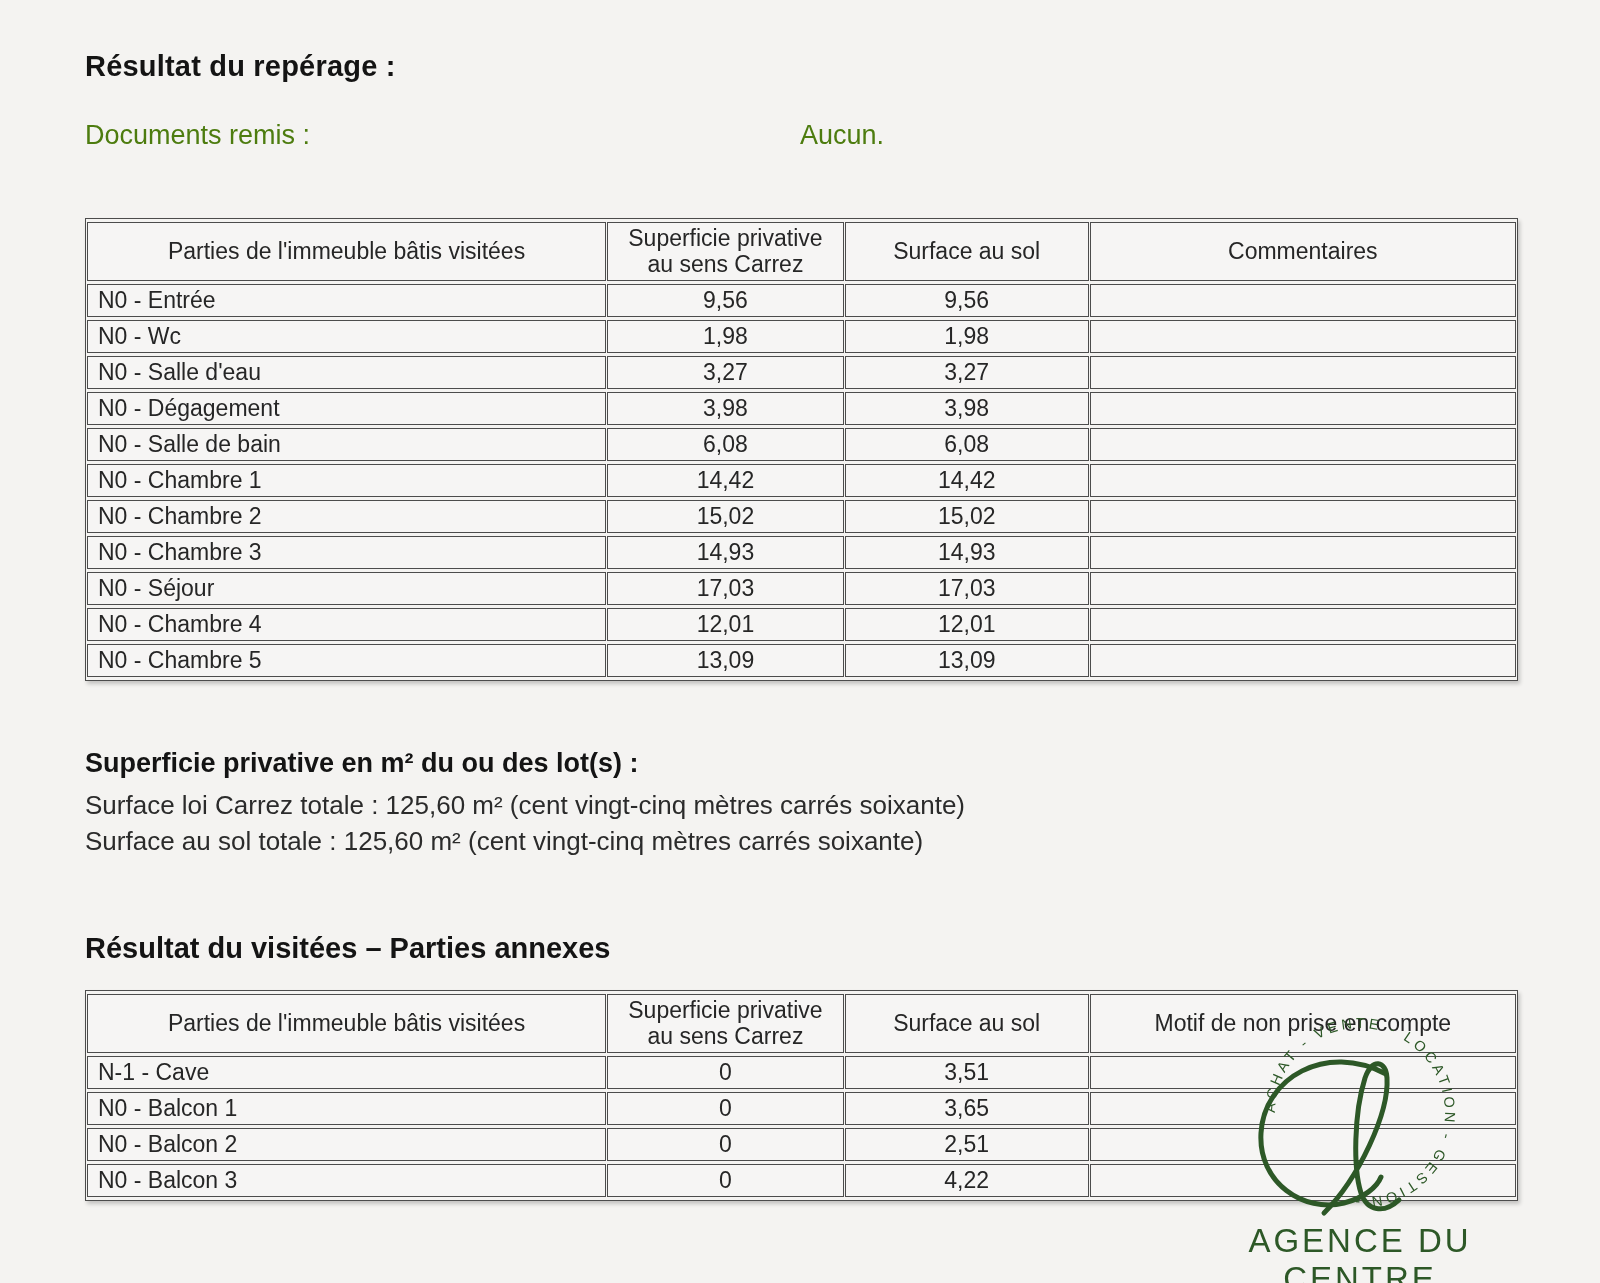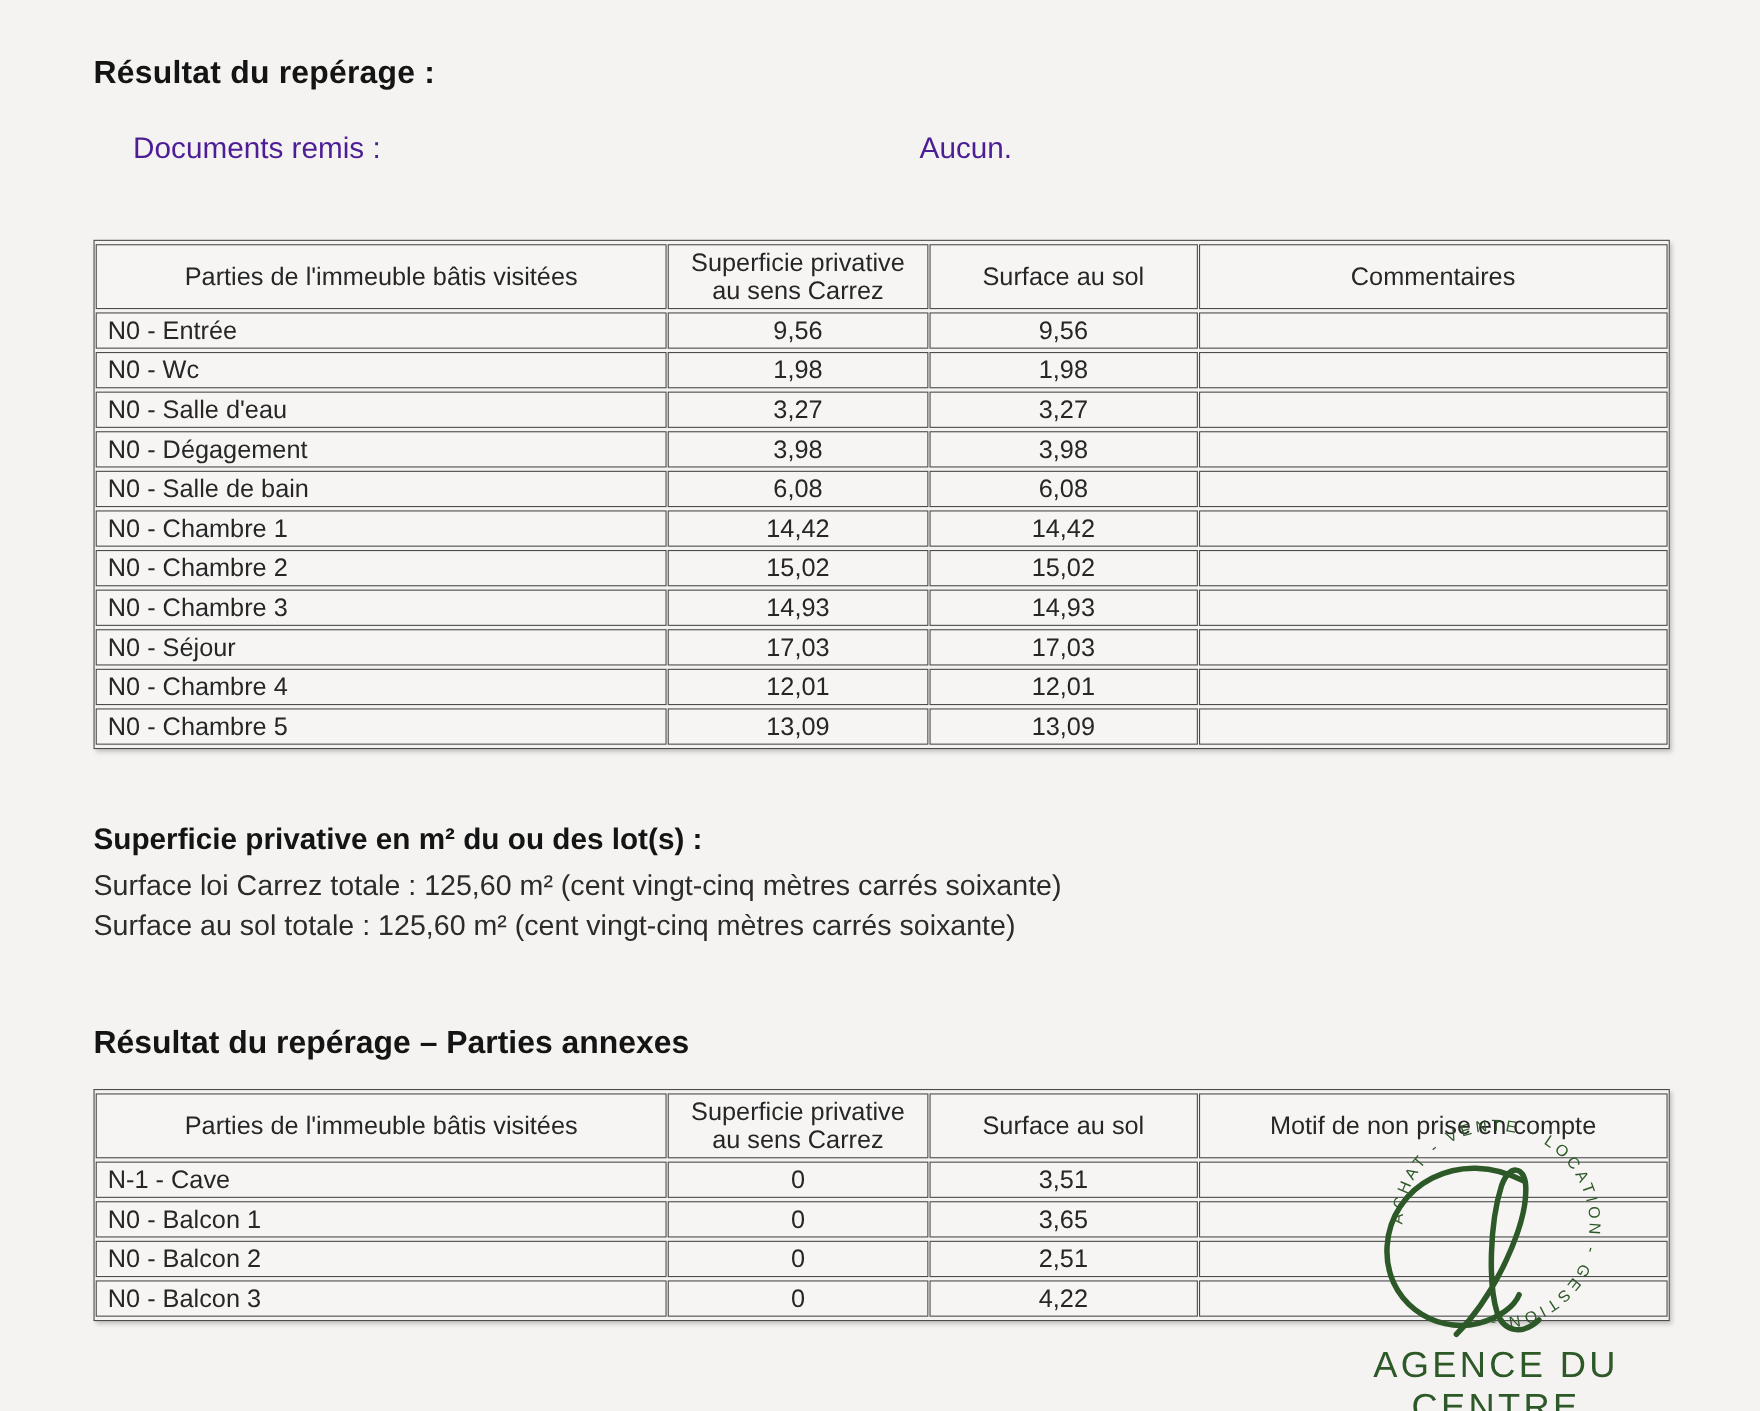--- a/index.html
+++ b/index.html
@@ -10,21 +10,21 @@
     color: #232323;
     overflow: hidden;
   }
   .page { position: relative; width: 1600px; height: 1283px; }
 
   .title {
     position: absolute; left: 85px; top: 50px;
     font-size: 29px; font-weight: 700; color: #141414;
     letter-spacing: 0.2px;
   }
-  .docs-line { position: absolute; left: 85px; top: 120px; width: 1200px; font-size: 27px; color: #4c1d95; margin-left: 36px; }
+  .docs-line { position: absolute; left: 85px; top: 120px; width: 1200px; font-size: 27px; color: #4d7c0f; }
   .docs-value { position: absolute; left: 715px; top: 0; }
 
   table.report {
     position: absolute; left: 85px; width: 1433px;
     border-collapse: separate; border-spacing: 1px 3px;
     background: transparent;
     border: 1px solid #4c4c4c;
     box-shadow: 2px 3px 4px rgba(0,0,0,0.20);
     table-layout: fixed;
   }
@@ -170,21 +170,21 @@
           <td class="c-num">13,09</td>
           <td class="c-blank"></td>
         </tr>
       </tbody>
   </table>
 
   <div class="habitable-heading">Superficie privative en m² du ou des lot(s) :</div>
   <div class="carrez-line1">Surface loi Carrez totale : 125,60 m² (cent vingt-cinq mètres carrés soixante)</div>
   <div class="carrez-line2">Surface au sol totale : 125,60 m² (cent vingt-cinq mètres carrés soixante)</div>
 
-  <div class="annex-heading">Résultat du repérage – Parties annexes</div>
+  <div class="annex-heading">Résultat du visitées – Parties annexes</div>
 
   <table class="report" id="table2">
     <colgroup>
       <col class="w-part">
         <col class="w-carrez">
         <col class="w-sol">
         <col class="w-comment">
     </colgroup>
     <thead>
       <tr>

